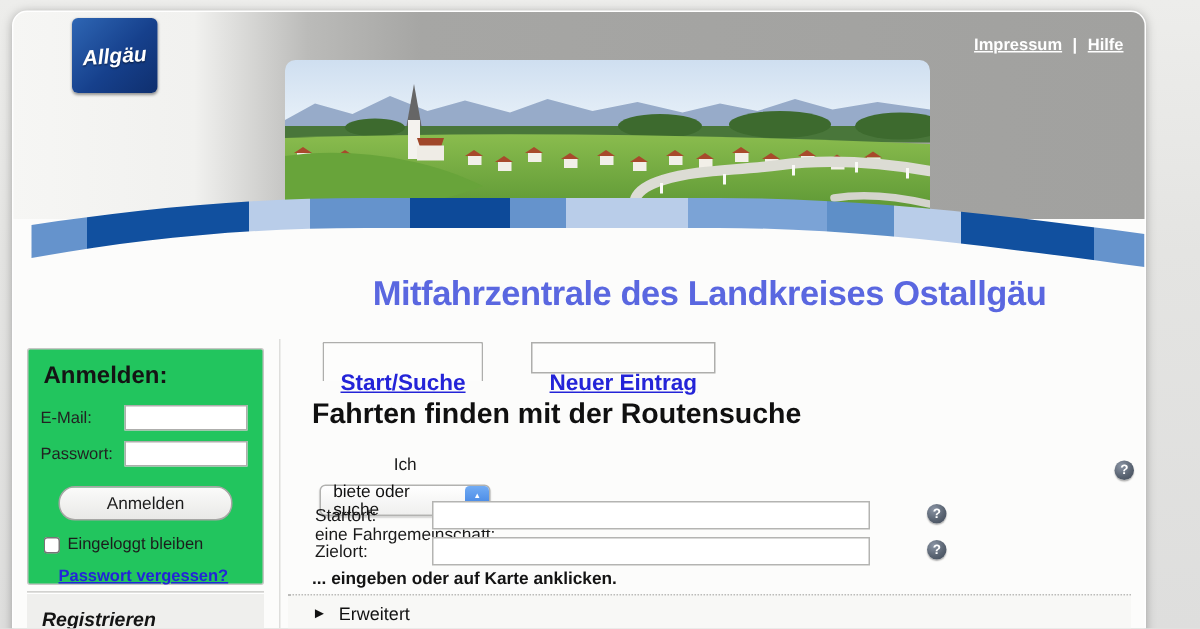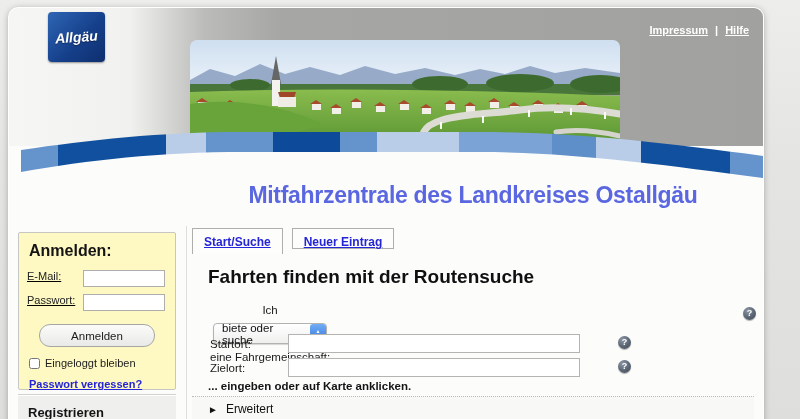--- a/index.html
+++ b/index.html
@@ -24,40 +24,40 @@
   .header-links{position:absolute;right:14px;top:16px;font-size:11px;font-weight:bold;color:#fff;}
   .header-links a{color:#fff;text-decoration:underline;cursor:pointer;}
   .header-links .sep{margin:0 7px;text-decoration:none;}
   .photo{position:absolute;left:181px;top:32px;width:430px;height:110px;border-radius:7px 7px 0 0;overflow:hidden;}
   .photo svg{display:block;width:100%;height:100%;}
   .ribbon{position:absolute;left:0;top:118px;width:754px;height:62px;}
   
   .page-title{position:absolute;left:183px;top:174px;width:562px;text-align:center;
         font-size:23px;font-weight:bold;color:#5a67e0;letter-spacing:-.3px;}
   
-  .login-box{position:absolute;left:9px;top:224px;width:158px;height:158px;background:#fef9c3;
+  .login-box{position:absolute;left:9px;top:224px;width:158px;height:158px;background:#22c55e;
         border:1px solid #c6c6c4;border-radius:2px;box-sizing:border-box;padding:9px 8px 0 8px;}
   .login-title{font-size:16px;font-weight:bold;color:#141414;margin:0 0 10px 2px;}
-  .f-row{display:flex;align-items:flex-start;margin-bottom:7px;text-decoration:underline;}
+  .f-row{display:flex;align-items:center;margin-bottom:7px;}
   .f-row label{font-size:11px;color:#222;width:56px;}
   .f-row input{width:76px;height:15px;border:1px solid #aeaeac;background:#fff;font-size:11px;padding:0 2px;}
   .login-btn{display:block;margin:13px auto 10px auto;width:116px;height:23px;
         border:1px solid #a6a6a4;border-radius:11px;background:linear-gradient(#fbfbfa,#e9e9e7);
         font-size:11.5px;color:#1c1c1c;cursor:pointer;font-family:inherit;}
   .chk-row{display:flex;align-items:center;gap:5px;font-size:11px;color:#1c1c1c;margin:0 0 5px 2px;}
   .chk-row input{width:11px;height:11px;margin:0;}
-  .forgot-link{font-size:11px;font-weight:bold;color:#2424d8;text-decoration:underline;margin-left:2px;cursor:pointer;}
+  .forgot-link{font-size:11px;font-weight:bold;color:#2424d8;text-decoration:underline;margin-left:12px;cursor:pointer;}
   .sidebar-bottom{position:absolute;left:9px;top:386px;width:158px;height:84px;background:#efefed;
         border-top:1px solid #d2d2d0;box-shadow:inset 0 1px 0 #fff;}
-  .register-title{font-size:13px;font-weight:bold;color:#141414;margin:10px 0 0 10px;cursor:pointer;}
+  .register-title{font-size:13px;font-weight:bold;color:#141414;margin:10px 0 0 10px;cursor:pointer;font-style:italic;}
   .v-sep{position:absolute;left:177px;top:218px;width:1px;height:252px;background:#dededc;}
   
   .tabs{position:absolute;left:183px;top:220px;height:26px;display:flex;align-items:flex-start;}
-  .tab{box-sizing:border-box;border:1px solid #aeaeac;background:#fdfdfc;padding:6px 11px 0 11px;
-        font-size:12px;font-weight:bold;margin-right:9px;cursor:pointer;}
+  .tab{box-sizing:border-box;border:1px solid #aeaeac;background:#fdfdfc;padding:18px 11px 0 11px;
+        font-size:15px;font-weight:bold;margin-right:9px;cursor:pointer;margin-left:23px;}
   .tab.active{height:26px;border-bottom:none;border-radius:1px 1px 0 0;}
   .tab.inactive{height:21px;}
   .tab a{color:#2424d8;text-decoration:underline;}
   .content-heading{position:absolute;left:199px;top:258px;font-size:19px;font-weight:bold;color:#101010;}
   .row1{position:absolute;left:201px;top:296px;display:flex;align-items:center;gap:7px;font-size:11.5px;color:#1a1a1a;flex-direction:column;}
   .select{display:inline-flex;align-items:center;height:19px;border:1px solid #b2b2b0;border-radius:4px;
         background:linear-gradient(#ffffff,#efefee);box-shadow:0 1px 1px rgba(0,0,0,.15);cursor:pointer;}
   .select .sel-text{padding:0 10px 0 8px;font-size:11.5px;color:#111;width:78px;}
   .stepper{width:16px;height:19px;border-radius:3px;background:linear-gradient(#72acf4,#2f74dc);
         display:flex;flex-direction:column;align-items:center;justify-content:center;color:#fff;}

